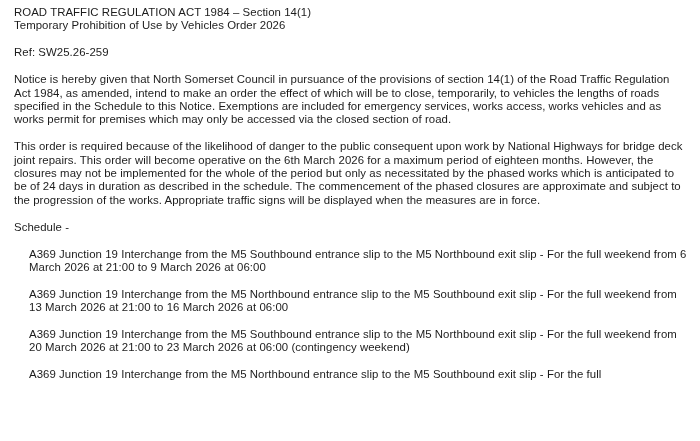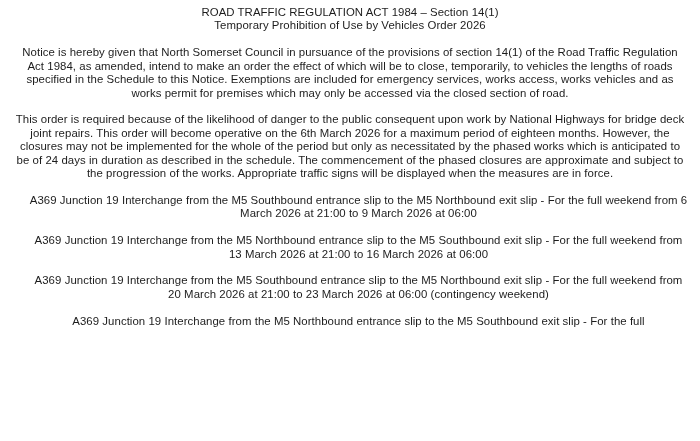--- a/index.html
+++ b/index.html
@@ -22,21 +22,21 @@
     padding: 6px 12px 0 14px;
     background: #ffffff;
   }
   .block {
     font-size: 11.4px;
     line-height: 13.42px;
     color: #1c1c1c;
     margin: 0;
     padding: 0;
     white-space: normal;
-    text-align: center;
+    text-align: left;
     letter-spacing: 0.005em;
     max-width: 672px;
   }
   .block + .block {
     margin-top: 13.42px;
   }
   .line {
     display: block;
     font-size: 11.4px;
     line-height: 13.42px;
@@ -53,25 +53,27 @@
 </head>
 <body>
 
 <div class="notice-document">
 
   <div class="block header-block tight">
     <span class="line">ROAD TRAFFIC REGULATION ACT 1984 – Section 14(1)</span>
     <span class="line">Temporary Prohibition of Use by Vehicles Order 2026</span>
   </div>
 
+  <div class="block">Ref: SW25.26-259</div>
 
   <div class="block">Notice is hereby given that North Somerset Council in pursuance of the provisions of section 14(1) of the Road Traffic Regulation Act 1984, as amended, intend to make an order the effect of which will be to close, temporarily, to vehicles the lengths of roads specified in the Schedule to this Notice. Exemptions are included for emergency services, works access, works vehicles and as works permit for premises which may only be accessed via the closed section of road.</div>
 
   <div class="block">This order is required because of the likelihood of danger to the public consequent upon work by National Highways for bridge deck joint repairs. This order will become operative on the 6th March 2026 for a maximum period of eighteen months. However, the closures may not be implemented for the whole of the period but only as necessitated by the phased works which is anticipated to be of 24 days in duration as described in the schedule. The commencement of the phased closures are approximate and subject to the progression of the works. Appropriate traffic signs will be displayed when the measures are in force.</div>
 
+  <div class="block">Schedule -</div>
 
   <div class="block schedule-entry">A369 Junction 19 Interchange from the M5 Southbound entrance slip to the M5 Northbound exit slip - For the full weekend from 6 March 2026 at 21:00 to 9 March 2026 at 06:00</div>
 
   <div class="block schedule-entry">A369 Junction 19 Interchange from the M5 Northbound entrance slip to the M5 Southbound exit slip - For the full weekend from 13 March 2026 at 21:00 to 16 March 2026 at 06:00</div>
 
   <div class="block schedule-entry">A369 Junction 19 Interchange from the M5 Southbound entrance slip to the M5 Northbound exit slip - For the full weekend from 20 March 2026 at 21:00 to 23 March 2026 at 06:00 (contingency weekend)</div>
 
   <div class="block schedule-entry">A369 Junction 19 Interchange from the M5 Northbound entrance slip to the M5 Southbound exit slip - For the full</div>
 
 </div>

